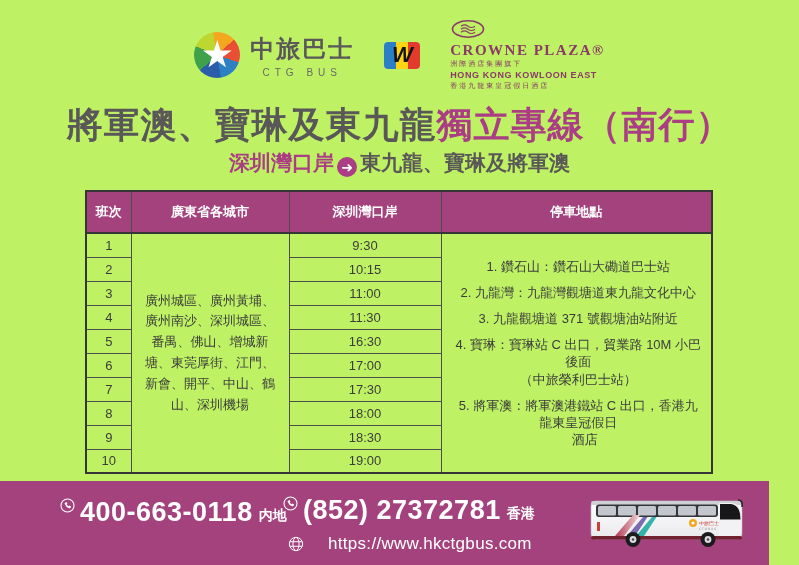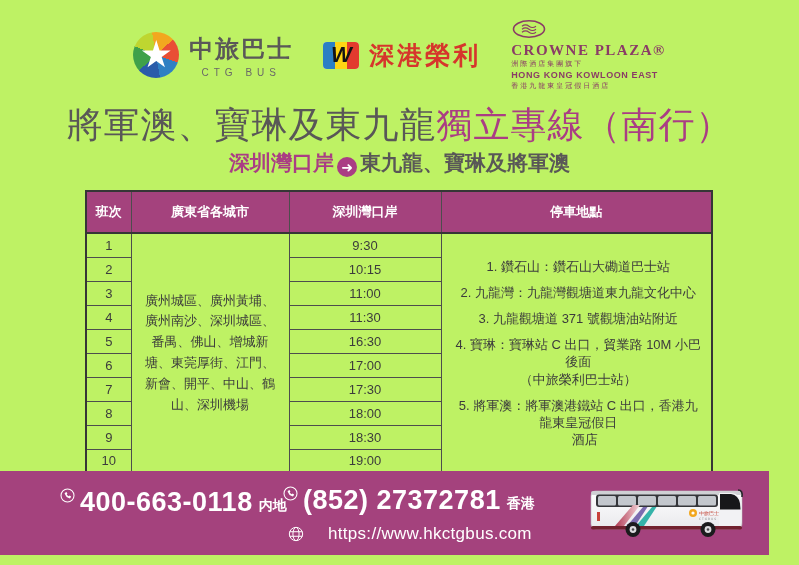--- a/index.html
+++ b/index.html
@@ -28,21 +28,21 @@
   .szrl-zh { font-size:25px; font-weight:bold; color:#d6362c; letter-spacing:3px; }
 
   .crowne { display:flex; flex-direction:column; align-items:flex-start; color:#8a3c66; line-height:1.25; }
   .crowne-brand { font-family:"Liberation Serif","DejaVu Serif",serif; font-size:15px; font-weight:bold; letter-spacing:1.5px; margin-top:2px; }
   .crowne-group { font-size:7px; letter-spacing:2px; }
   .crowne-loc-en { font-size:9px; font-weight:bold; letter-spacing:0.6px; margin-top:1px; }
   .crowne-loc-zh { font-size:7px; letter-spacing:2px; margin-top:1px; }
 
   
   .title { position:absolute; top:101px; left:0; width:100%; text-align:center;
-           font-size:36px; font-weight:normal; letter-spacing:1px; white-space:nowrap; }
+           font-size:36px; font-weight:bold; letter-spacing:1px; white-space:nowrap; }
   .title .t-gray { color:var(--text_gray,#595757); }
   .title .t-accent { color:var(--title_accent,#aa3d84); }
   .subtitle { position:absolute; top:149px; left:0; width:100%; text-align:center;
               font-size:21px; font-weight:bold; white-space:nowrap; }
   .subtitle .s-from { color:var(--title_accent,#aa3d84); }
   .subtitle .s-to { color:var(--text_gray,#595757); }
   .arrow-dot { display:inline-block; width:20px; height:20px; border-radius:50%;
                background:var(--title_accent,#aa3d84); color:#fff; font-size:14px; font-weight:bold;
                line-height:20px; text-align:center; vertical-align:-2px; margin:0 3px; }
 
@@ -53,21 +53,21 @@
   table.schedule { border:2px solid #363636; }
   .schedule thead th { height:42px; background:var(--accent,#a4427d); color:#fff;
                        font-size:13px; font-weight:bold; border-bottom:2px solid #363636; }
   .schedule tbody td { height:24px; font-size:13px; color:#3c3c3c; text-align:center; }
   .col-no { width:45px; } .col-city { width:158px; } .col-time { width:152px; }
   td.cities { font-size:13px; line-height:1.6; padding:0 10px; color:#3c3c3c;margin-left:22px; }
   td.stops { text-align:left; vertical-align:middle; padding:6px 8px 6px 12px; }
   .stop { font-size:13px; line-height:1.32; color:#3c3c3c; margin:9px 0; white-space:pre-line; }
 
   
-  .footer { position:absolute; left:0; top:471px; width:769px; height:84px;
+  .footer { position:absolute; left:0; top:481px; width:769px; height:84px;
             background:var(--accent,#a4427d); color:#fff; }
   .phone-group { position:absolute; display:flex; align-items:flex-start; }
   .phone-cn { left:60px; top:17px; }
   .phone-hk { left:283px; top:15px; }
   .phone-icon { margin:0 5px 0 0; }
   .phone-number { font-size:27px; font-weight:bold; letter-spacing:0.5px; line-height:1.1; }
   .phone-label { font-size:14px; font-weight:bold; align-self:flex-end; margin:0 0 3px 6px; }
   .website-row { position:absolute; left:288px; top:53px; display:flex; align-items:center; gap:24px; }
   .website-url { font-size:17px; letter-spacing:0.3px; }
   .bus-wrap { position:absolute; left:589px; top:14px; width:158px; height:56px; }
@@ -88,21 +88,20 @@
       </div>
     </div>
 
     <div class="logo-group">
       <div class="w-mark">
         <div class="w-band" style="background:#2b7fc5"></div>
         <div class="w-band" style="background:#ffd513"></div>
         <div class="w-band" style="background:#e23b2e"></div>
         <div class="w-letter">W</div>
       </div>
-      <div class="szrl-zh">深港榮利</div>
     </div>
 
     <div class="crowne">
       <svg width="36" height="20" viewBox="0 0 36 20">
         <ellipse cx="18" cy="10" rx="15.5" ry="8.2" fill="none" stroke="#8a3c66" stroke-width="1.6"></ellipse>
         <g fill="none" stroke="#8a3c66" stroke-width="1.2">
           <path d="M11 7.2 q3.5 -2.6 7 0 t7 0"></path>
           <path d="M11 10.2 q3.5 -2.6 7 0 t7 0"></path>
           <path d="M11 13.2 q3.5 -2.6 7 0 t7 0"></path>
         </g>

